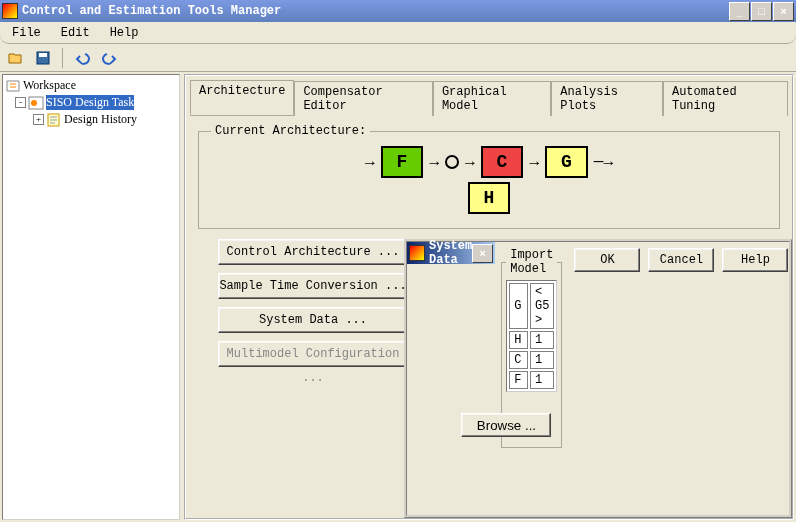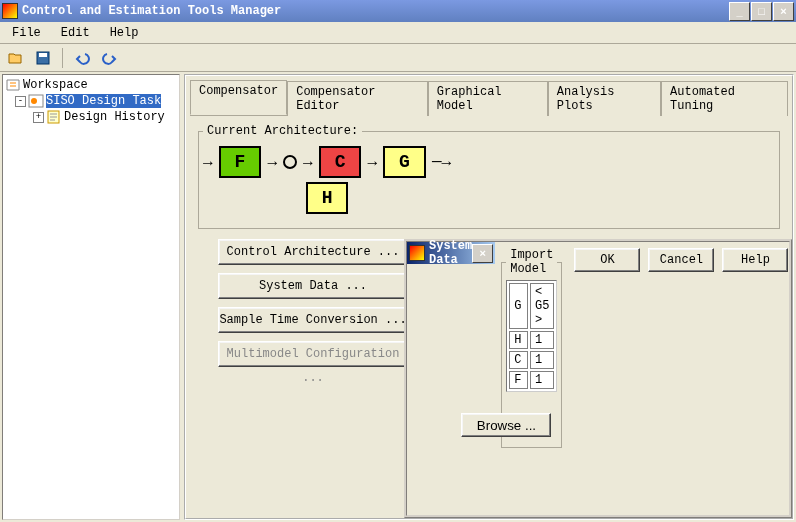--- a/index.html
+++ b/index.html
@@ -41,20 +41,21 @@
     cursor: default;
   }
   .menubar {
     background: #ece9d8;
     height: 22px;
     display: flex;
     align-items: center;
     padding: 0 4px;
     gap: 4px;
     border-bottom: 1px solid #aca899;
+    border-radius: 9px;
   }
   .menubar .menuitem { padding: 2px 8px; cursor: default; }
   .toolbar {
     background: #ece9d8;
     height: 28px;
     display: flex;
     align-items: center;
     padding: 0 4px;
     gap: 6px;
     border-bottom: 1px solid #aca899;
@@ -70,20 +71,21 @@
     display: flex;
     height: calc(100% - 72px);
   }
   .tree {
     width: 178px;
     background: white;
     border: 1px inset #d4d0c8;
     margin: 2px;
     padding: 2px;
     font-size: 12px;
+    font-family: Liberation Serif, serif;
   }
   .tree-row {
     display: flex; align-items: center; gap: 2px; padding: 1px 0;
     white-space: nowrap;
   }
   .tree-row.selected .label { background: #316ac5; color: white; }
   .tree-expander { width: 11px; height: 11px; border: 1px solid #808080; font-size: 9px; line-height: 9px; text-align: center; }
   .tree-icon { width: 16px; height: 14px; display: inline-block; }
   .right {
     flex: 1;
@@ -111,24 +113,24 @@
     background: #ece9d8;
     border-bottom: 1px solid #ece9d8;
     top: 0;
     z-index: 2;
   }
   .tabcontent {
     padding: 8px;
   }
   .arch-fieldset {
     border: 1px solid #aca899;
-    padding: 8px 4px 14px;
+    padding: 8px 12px 14px;
     margin-bottom: 10px;
     display: flex;
-    justify-content: flex-start;
+    justify-content: center;
   }
   .arch-fieldset legend { padding: 0 4px; }
 
   .bigbtn {
     display: block;
     width: 190px;
     height: 26px;
     border: 1px solid #404040;
     border-top-color: #fff; border-left-color: #fff;
     background: #ece9d8;
@@ -308,21 +310,21 @@
             <rect x="2" y="1" width="11" height="12" fill="#ffffcc" stroke="#cc9900"></rect>
             <path d="M4 4h7M4 7h7M4 10h5" stroke="#999"></path>
           </svg>
       </span>
       <span class="label">Design History</span>
     </div>
   </div>
 
   <div class="right">
     <div class="tabs">
-      <div class="tab active">Compensator</div>
+      <div class="tab active">Architecture</div>
       <div class="tab">Compensator Editor</div>
       <div class="tab">Graphical Model</div>
       <div class="tab">Analysis Plots</div>
       <div class="tab">Automated Tuning</div>
     </div>
 
     <div class="tabcontent">
       <fieldset class="arch-fieldset">
         <legend>Current Architecture:</legend>
         <div>
@@ -339,22 +341,22 @@
           </div>
           <div class="feedback-row">
             <div class="block H">H</div>
           </div>
         </div>
       </fieldset>
 
       <div style="display:flex; gap:16px;">
         <div>
           <div class="bigbtn">Control Architecture ...</div>
+          <div class="bigbtn">Sample Time Conversion ...</div>
           <div class="bigbtn">System Data ...</div>
-          <div class="bigbtn">Sample Time Conversion ...</div>
           <div class="bigbtn disabled">Multimodel Configuration ...</div>
         </div>
         <div class="desc">Modify architecture, labels and feedback signs.</div>
       </div>
 
       <div class="showarchi-row">
         <div class="bigbtn" style="width:110px;height:24px;line-height:22px;">Show Archi</div>
       </div>
     </div>
   </div>

